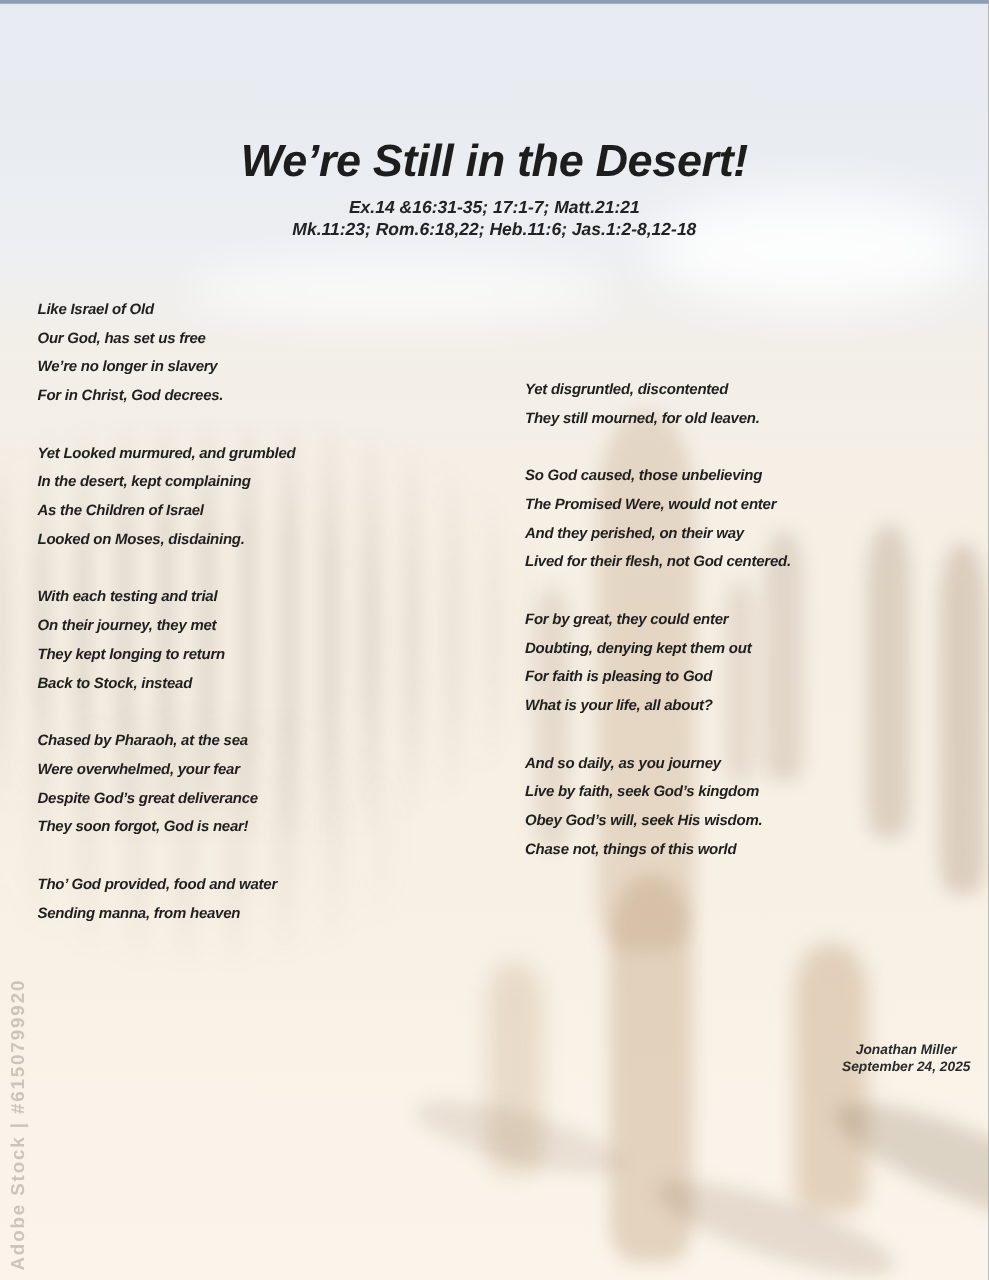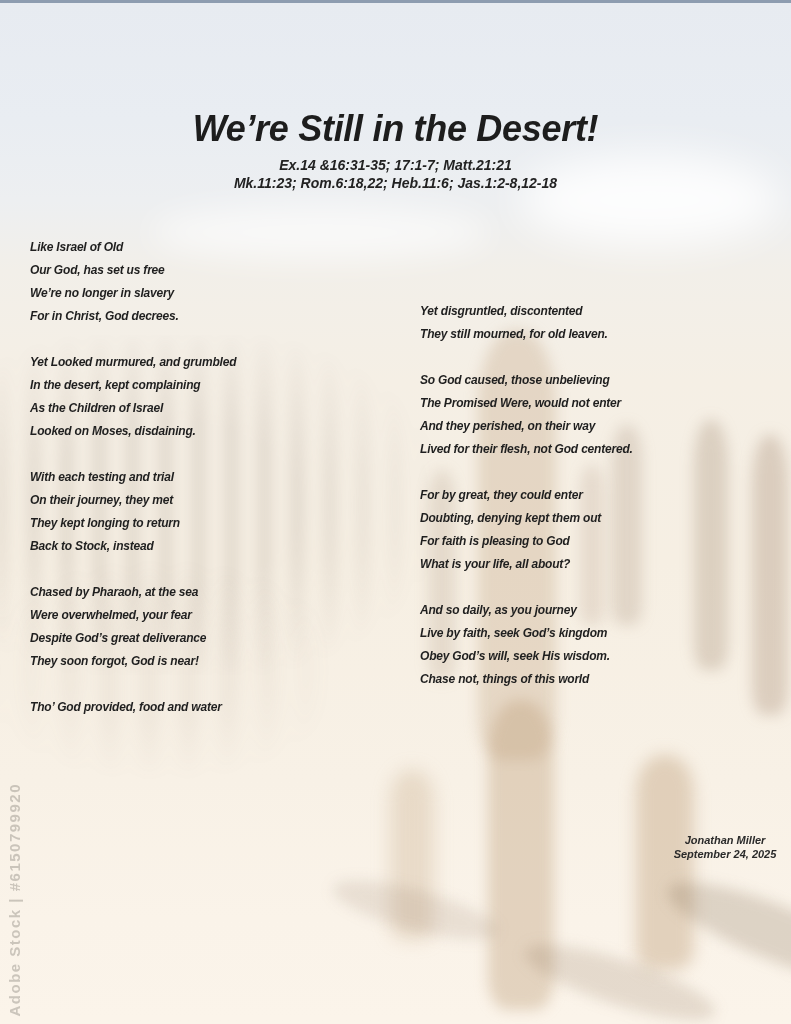--- a/index.html
+++ b/index.html
@@ -131,20 +131,21 @@
         <div class="poem-line">Back to Stock, instead</div>
       </div>
       <div class="stanza">
         <div class="poem-line">Chased by Pharaoh, at the sea</div>
         <div class="poem-line">Were overwhelmed, your fear</div>
         <div class="poem-line">Despite God’s great deliverance</div>
         <div class="poem-line">They soon forgot, God is near!</div>
       </div>
       <div class="stanza">
         <div class="poem-line">Tho’ God provided, food and water</div>
+        <div class="poem-line">Sending manna, from heaven</div>
       </div>
     </div>
   <div class="poem-col poem-col-right">
       <div class="stanza">
         <div class="poem-line">Yet disgruntled, discontented</div>
         <div class="poem-line">They still mourned, for old leaven.</div>
       </div>
       <div class="stanza">
         <div class="poem-line">So God caused, those unbelieving</div>
         <div class="poem-line">The Promised Were, would not enter</div>

